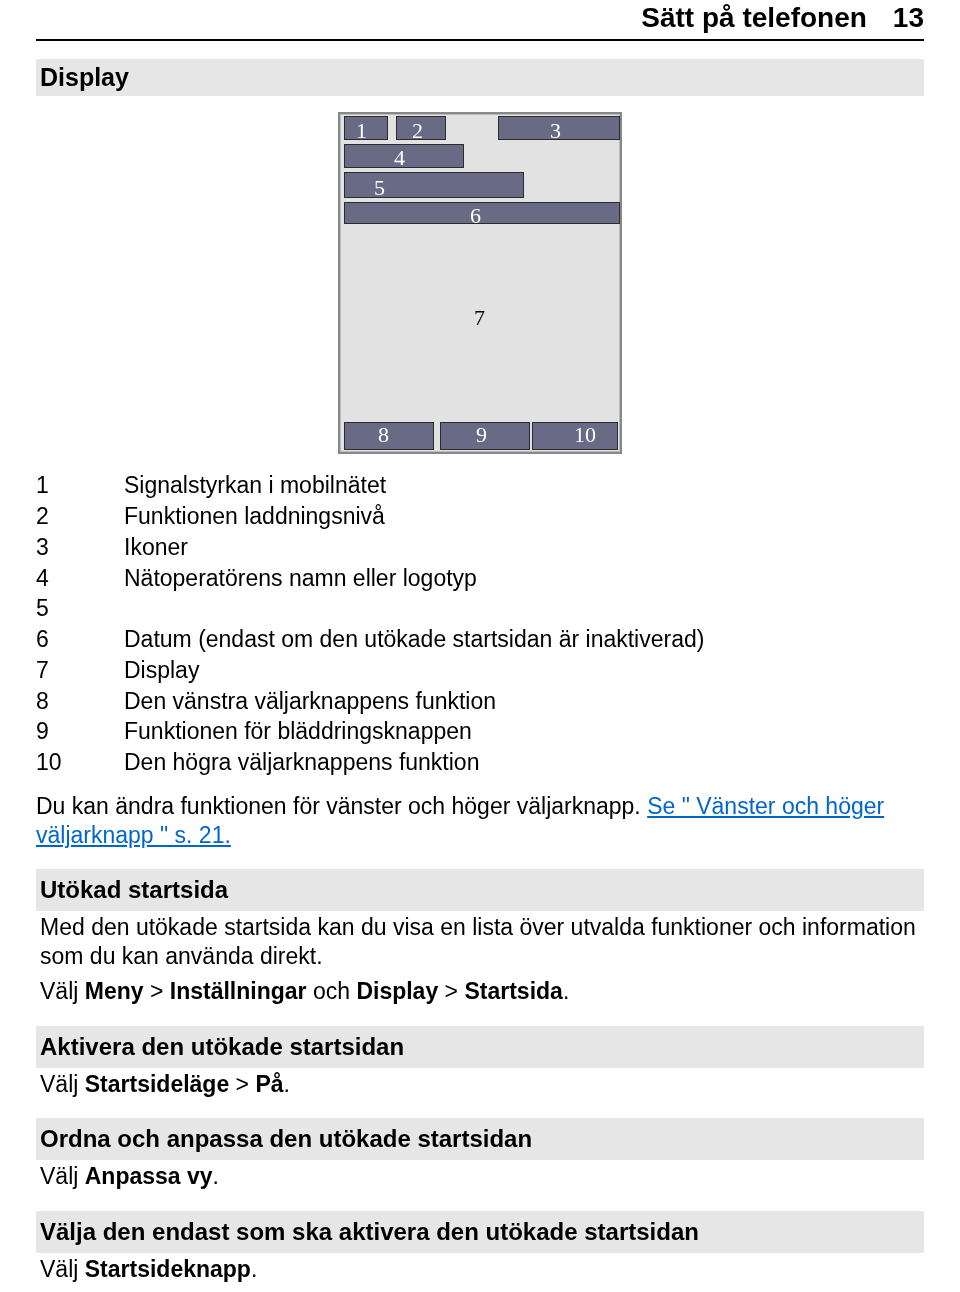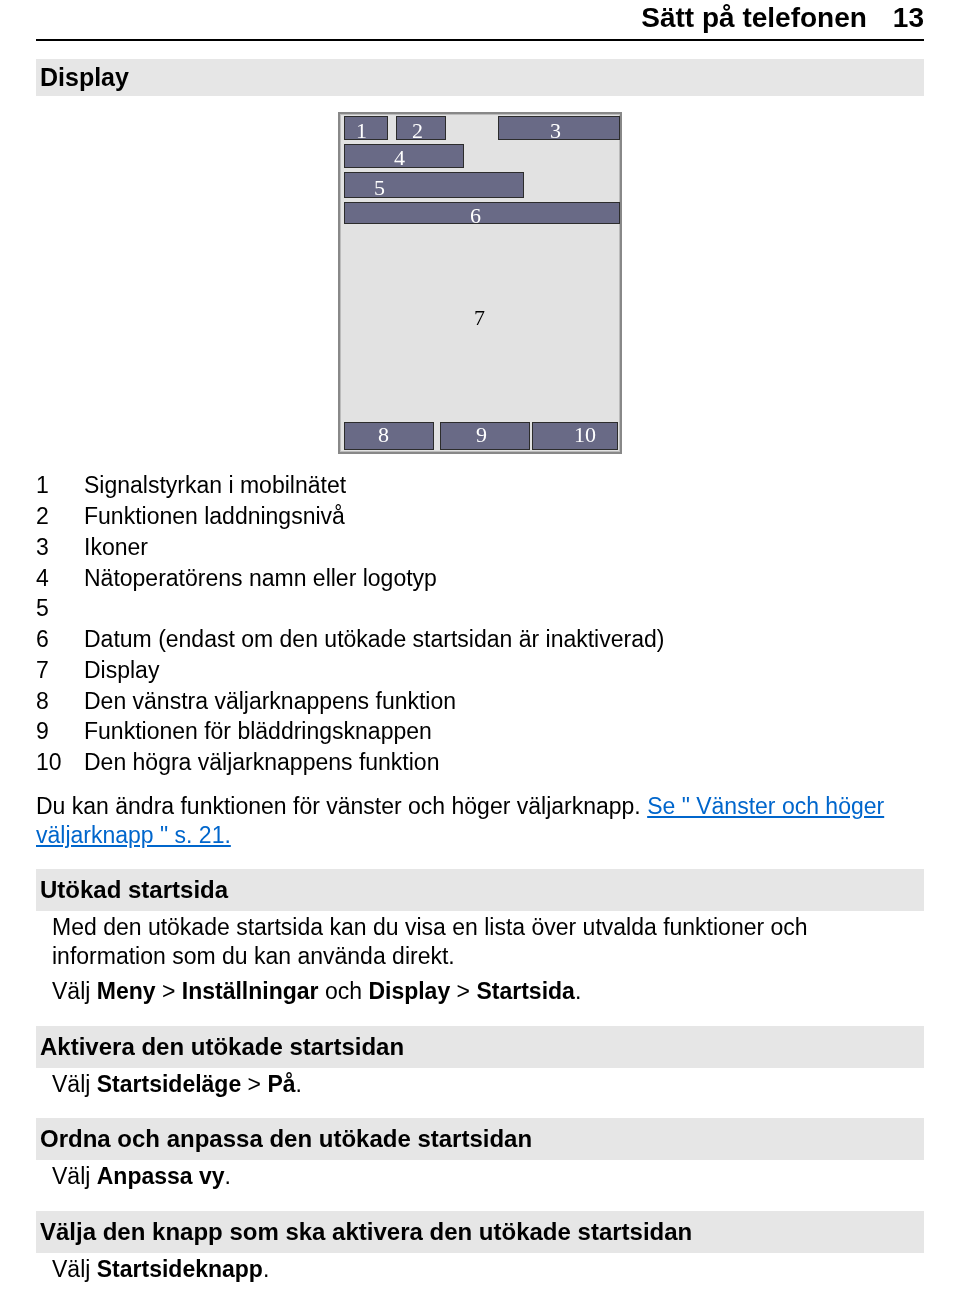--- a/index.html
+++ b/index.html
@@ -86,32 +86,32 @@
     display: flex;
     align-items: flex-start;
     gap: 18px;
     padding: 1px 0;
   }
   .legend-num {
     width: 30px;
     text-align: left;
     font-weight: normal;
   }
-  .legend-text { flex: 1; }
+  .legend-text { flex: 1; margin-left: 40px; }
 
   .body-para {
     margin-top: 0;
   }
   .link {
     color: #0066cc;
     text-decoration: underline;
     cursor: pointer;
   }
   .para {
-    margin: 2px 0 6px 16px;
+    margin: 2px 0 6px 4px;
   }
   .bold { font-weight: bold; text-align: right; }
 </style>
 </head>
 <body>
 
 <div class="page">
 
   <div class="header-row">
     <span class="header-title">Sätt på telefonen</span>
@@ -200,18 +200,18 @@
   <div class="section-bar-small">Aktivera den utökade startsidan</div>
   <p class="para">
     <span>Välj </span><span class="bold">Startsideläge</span><span> &gt; </span><span class="bold">På</span><span>.</span>
   </p>
 
   <div class="section-bar-small">Ordna och anpassa den utökade startsidan</div>
   <p class="para">
     <span>Välj </span><span class="bold">Anpassa vy</span><span>.</span>
   </p>
 
-  <div class="section-bar-small">Välja den knapp som ska aktivera den utökade startsidan</div>
+  <div class="section-bar-small">Välja den endast som ska aktivera den utökade startsidan</div>
   <p class="para">
     <span>Välj </span><span class="bold">Startsideknapp</span><span>.</span>
   </p>
 
 </div>
 
 </body></html>

